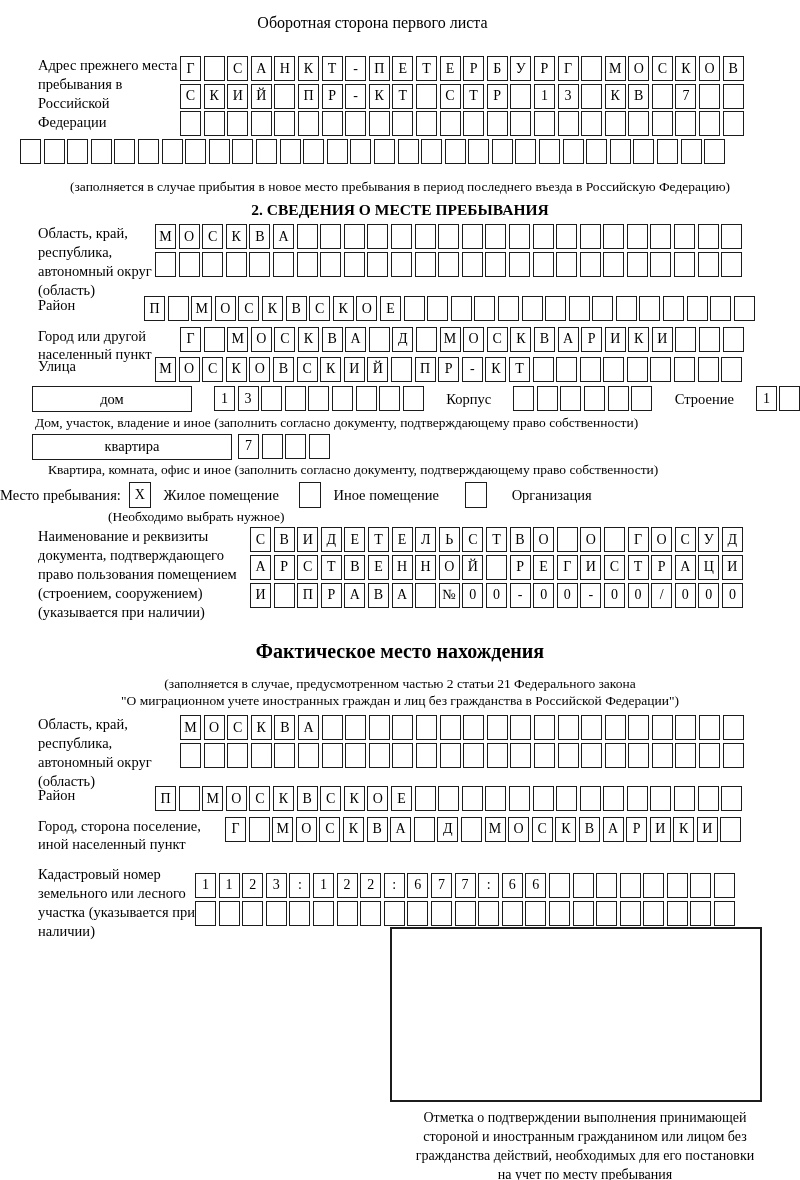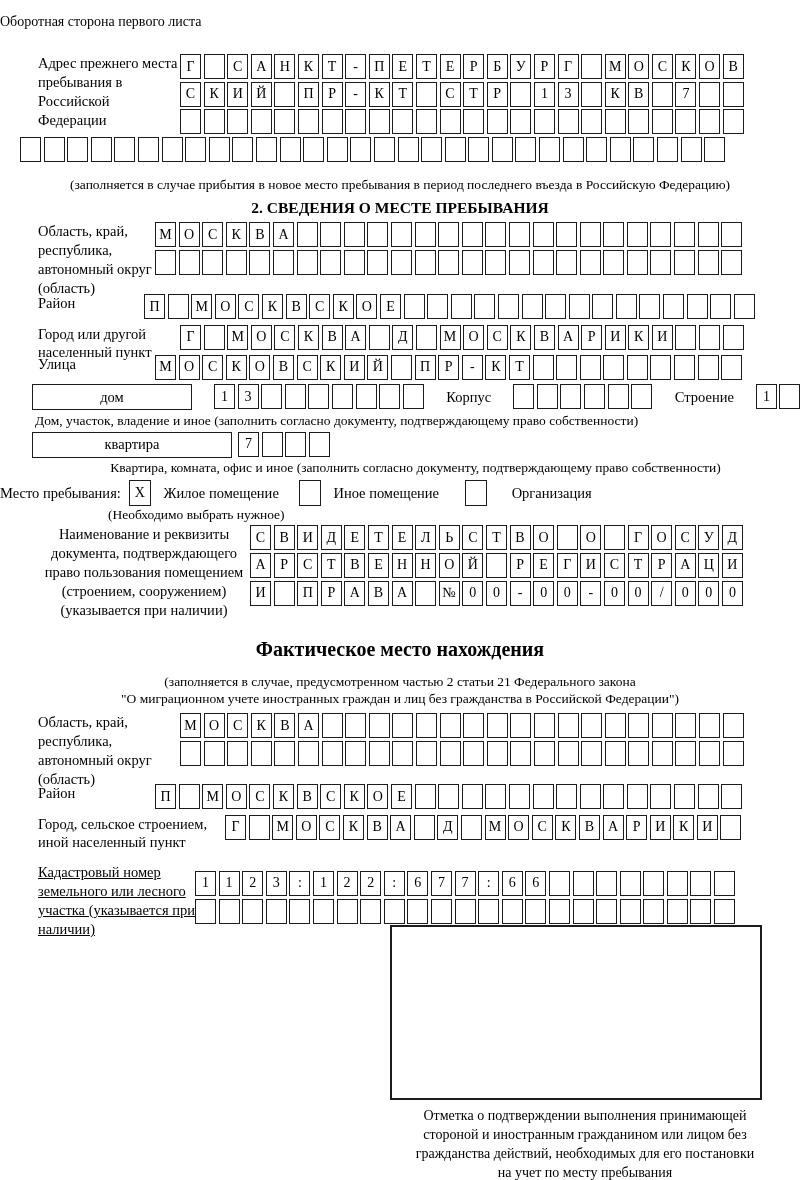--- a/index.html
+++ b/index.html
@@ -1,20 +1,20 @@
 <!DOCTYPE html>
 <html><head>
 <meta charset="utf-8">
 <style>
   html,body{margin:0;padding:0;background:#fff;}
   body{width:800px;height:1180px;color:#000;font-family:"Liberation Serif","DejaVu Serif",serif;font-size:14.5px;position:relative;overflow:hidden;}
-  .header-note{text-align:left;padding:14px 55px 0 0;font-size:14px;}
+  .header-note{text-align:center;padding:14px 55px 0 0;font-size:16px;}
   .field{display:flex;align-items:flex-start;margin-left:38px;overflow:visible;}
   .label{line-height:19px;flex:0 0 auto;}
-  .w142{width:142px;} .w117{width:117px;} .w106{width:106px;} .w212{width:212px;} .w157{width:157px;text-decoration:underline;} .w187{width:187px;}
+  .w142{width:142px;} .w117{width:117px;} .w106{width:106px;} .w212{width:212px;} .w157{width:157px;} .w187{width:187px;}
   .rows{flex:0 0 auto;}
   .cells{display:flex;flex-wrap:nowrap;margin-bottom:2.6px;}
   .cell{flex:0 0 auto;width:21px;height:25px;margin-right:2.6px;border:1.6px solid #1c1c1c;box-sizing:border-box;display:flex;align-items:center;justify-content:center;font-size:14px;line-height:1;}
   .checkbox{width:22px;height:26px;}
   .fullrow{margin-left:20px;}
   .note{font-size:13.5px;margin-left:38px;line-height:17px;}
   .note-center{font-size:13.5px;text-align:center;line-height:17px;margin-top:14px;}
   .sec-title{font-weight:bold;text-align:center;font-size:15.5px;line-height:21px;margin-top:4px;}
   .sub-title{font-weight:bold;text-align:center;font-size:20px;line-height:20px;}
   .bigbox{border:1.6px solid #1c1c1c;height:26px;box-sizing:border-box;display:flex;align-items:center;justify-content:center;flex:0 0 auto;margin-right:6px;}
@@ -339,34 +339,34 @@
 
 <div class="houserow" style="margin-top:3px;">
   <div class="bigbox kv">квартира</div>
   <div class="cells">
       <span class="cell">7</span>
       <span class="cell"></span>
       <span class="cell"></span>
       <span class="cell"></span>
     </div>
 </div>
-<div class="note" style="margin-left:31px;text-align:center;">Квартира, комната, офис и иное (заполнить согласно документу, подтверждающему право собственности)</div>
+<div class="note" style="margin-left:48px;">Квартира, комната, офис и иное (заполнить согласно документу, подтверждающему право собственности)</div>
 
 <div class="stayrow" style="margin-top:4px;">
   <span>Место пребывания:</span>
   <span class="cell checkbox" style="margin-left:8px;">X</span>
   <span class="stay-label">Жилое помещение</span>
   <span class="cell checkbox" style="margin-left:10px;"></span>
   <span class="stay-label">Иное помещение</span>
   <span class="cell checkbox" style="margin-left:16px;"></span>
   <span class="stay-label" style="margin-left:22px;">Организация</span>
 </div>
 <div class="note" style="margin-left:108px;">(Необходимо выбрать нужное)</div>
 
-<div class="field h86" style="margin-top:2px;text-align:center;">
+<div class="field h86" style="margin-top:2px;">
   <div class="label w212">Наименование и реквизиты документа, подтверждающего право пользования помещением (строением, сооружением) (указывается при наличии)</div>
   <div class="rows">
     <div class="cells">
         <span class="cell">С</span>
         <span class="cell">В</span>
         <span class="cell">И</span>
         <span class="cell">Д</span>
         <span class="cell">Е</span>
         <span class="cell">Т</span>
         <span class="cell">Е</span>
@@ -521,21 +521,21 @@
       <span class="cell"></span>
       <span class="cell"></span>
       <span class="cell"></span>
       <span class="cell"></span>
       <span class="cell"></span>
       <span class="cell"></span>
     </div>
 </div>
 
 <div class="field h28" style="margin-top:3px;">
-  <div class="label w187" style="line-height:18px;">Город, сельское строением, иной населенный пункт</div>
+  <div class="label w187" style="line-height:18px;">Город, сторона поселение, иной населенный пункт</div>
   <div class="cells">
       <span class="cell">Г</span>
       <span class="cell"></span>
       <span class="cell">М</span>
       <span class="cell">О</span>
       <span class="cell">С</span>
       <span class="cell">К</span>
       <span class="cell">В</span>
       <span class="cell">А</span>
       <span class="cell"></span>

